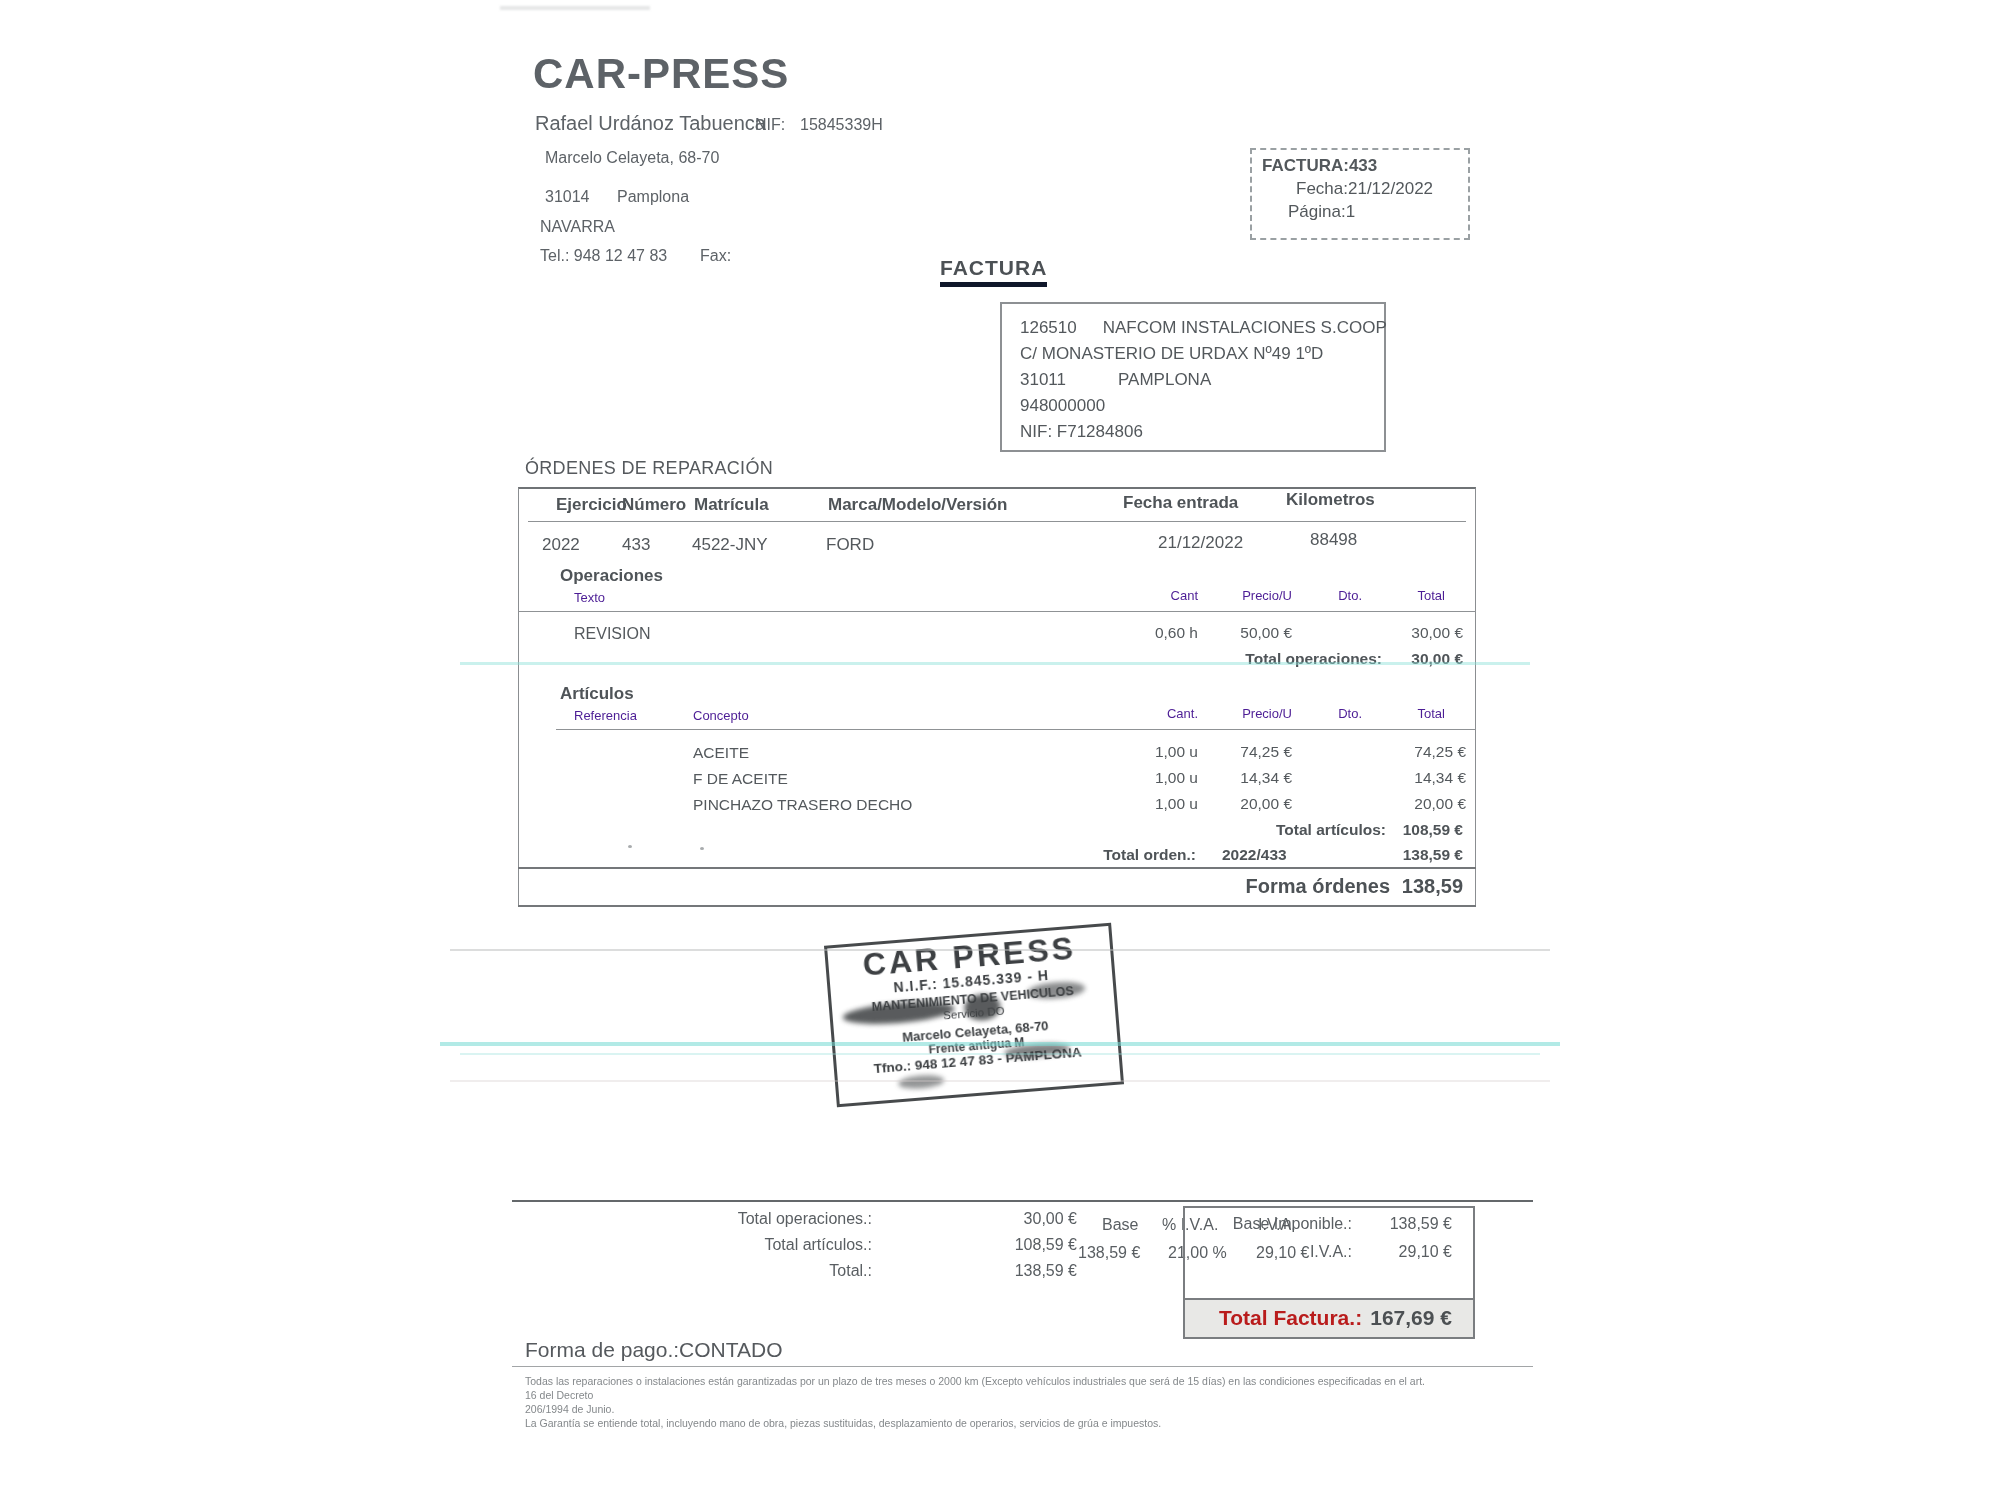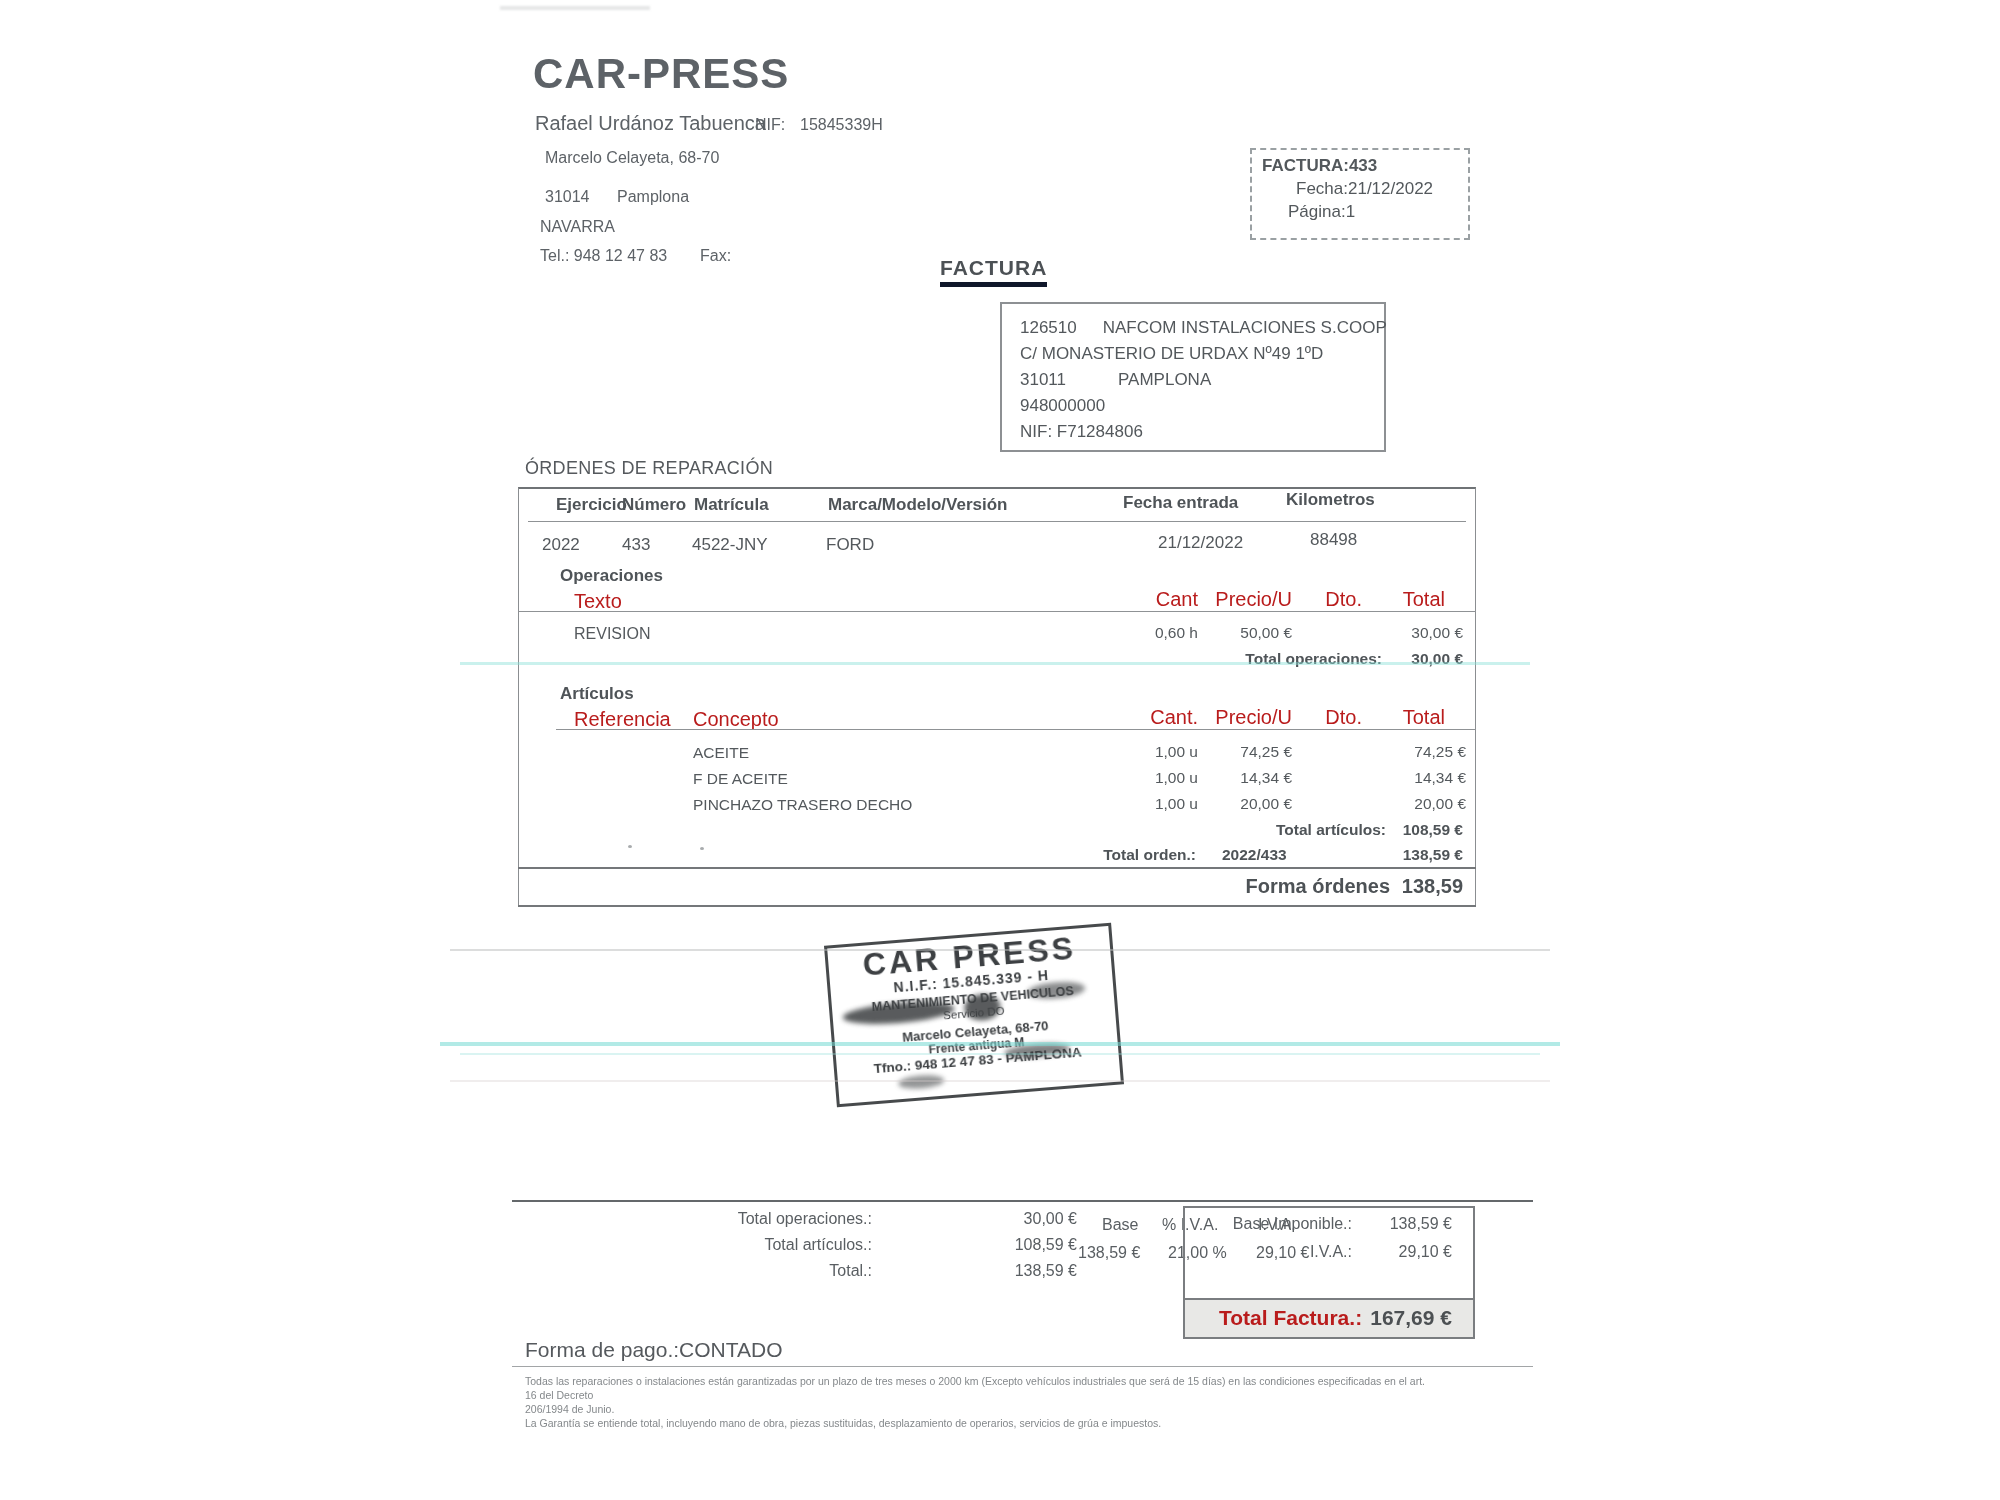--- a/index.html
+++ b/index.html
@@ -20,21 +20,21 @@
                  letter-spacing:1px;border-bottom:5px solid #0f172a;padding-bottom:2px;}
   
   #customer-box{left:1000px;top:302px;width:386px;height:150px;border:2px solid #8d9093;
                 box-sizing:border-box;padding:11px 18px;font-size:17px;line-height:26px;color:#53585c;}
   
   #orders-box{left:518px;top:487px;width:958px;height:420px;border-top:2px solid #6f7376;
               border-left:1px solid #8b8e91;border-right:1px solid #8b8e91;box-sizing:border-box;}
   .hline{position:absolute;background:#8f9295;height:1px;}
   .th{font-size:17px;font-weight:bold;color:#4f5458;}
   .td{font-size:17px;color:#54595d;}
-  .sh{font-size:20px;color:#b91c1c;}
+  .sh{font-size:13px;color:#4c1d95;}
   .val{font-size:15.5px;color:#54595d;}
   .valb{font-size:15.5px;font-weight:bold;color:#4f5458;}
   
   #stamp{left:830px;top:934px;width:288px;height:162px;border:3px solid #474a4c;
          transform:rotate(-4.6deg);z-index:2;display:flex;flex-direction:column;align-items:center;
          color:#3d4043;filter:blur(0.3px);box-sizing:border-box;padding-top:2px;}
   #stamp .s1{font-size:32px;font-weight:bold;letter-spacing:3px;line-height:34px;}
   #stamp .s2{font-size:14px;font-weight:bold;letter-spacing:1px;line-height:16px;}
   #stamp .s3{font-size:12.5px;font-weight:bold;line-height:15px;margin-top:3px;}
   #stamp .s4{font-size:11.5px;line-height:13px;}

